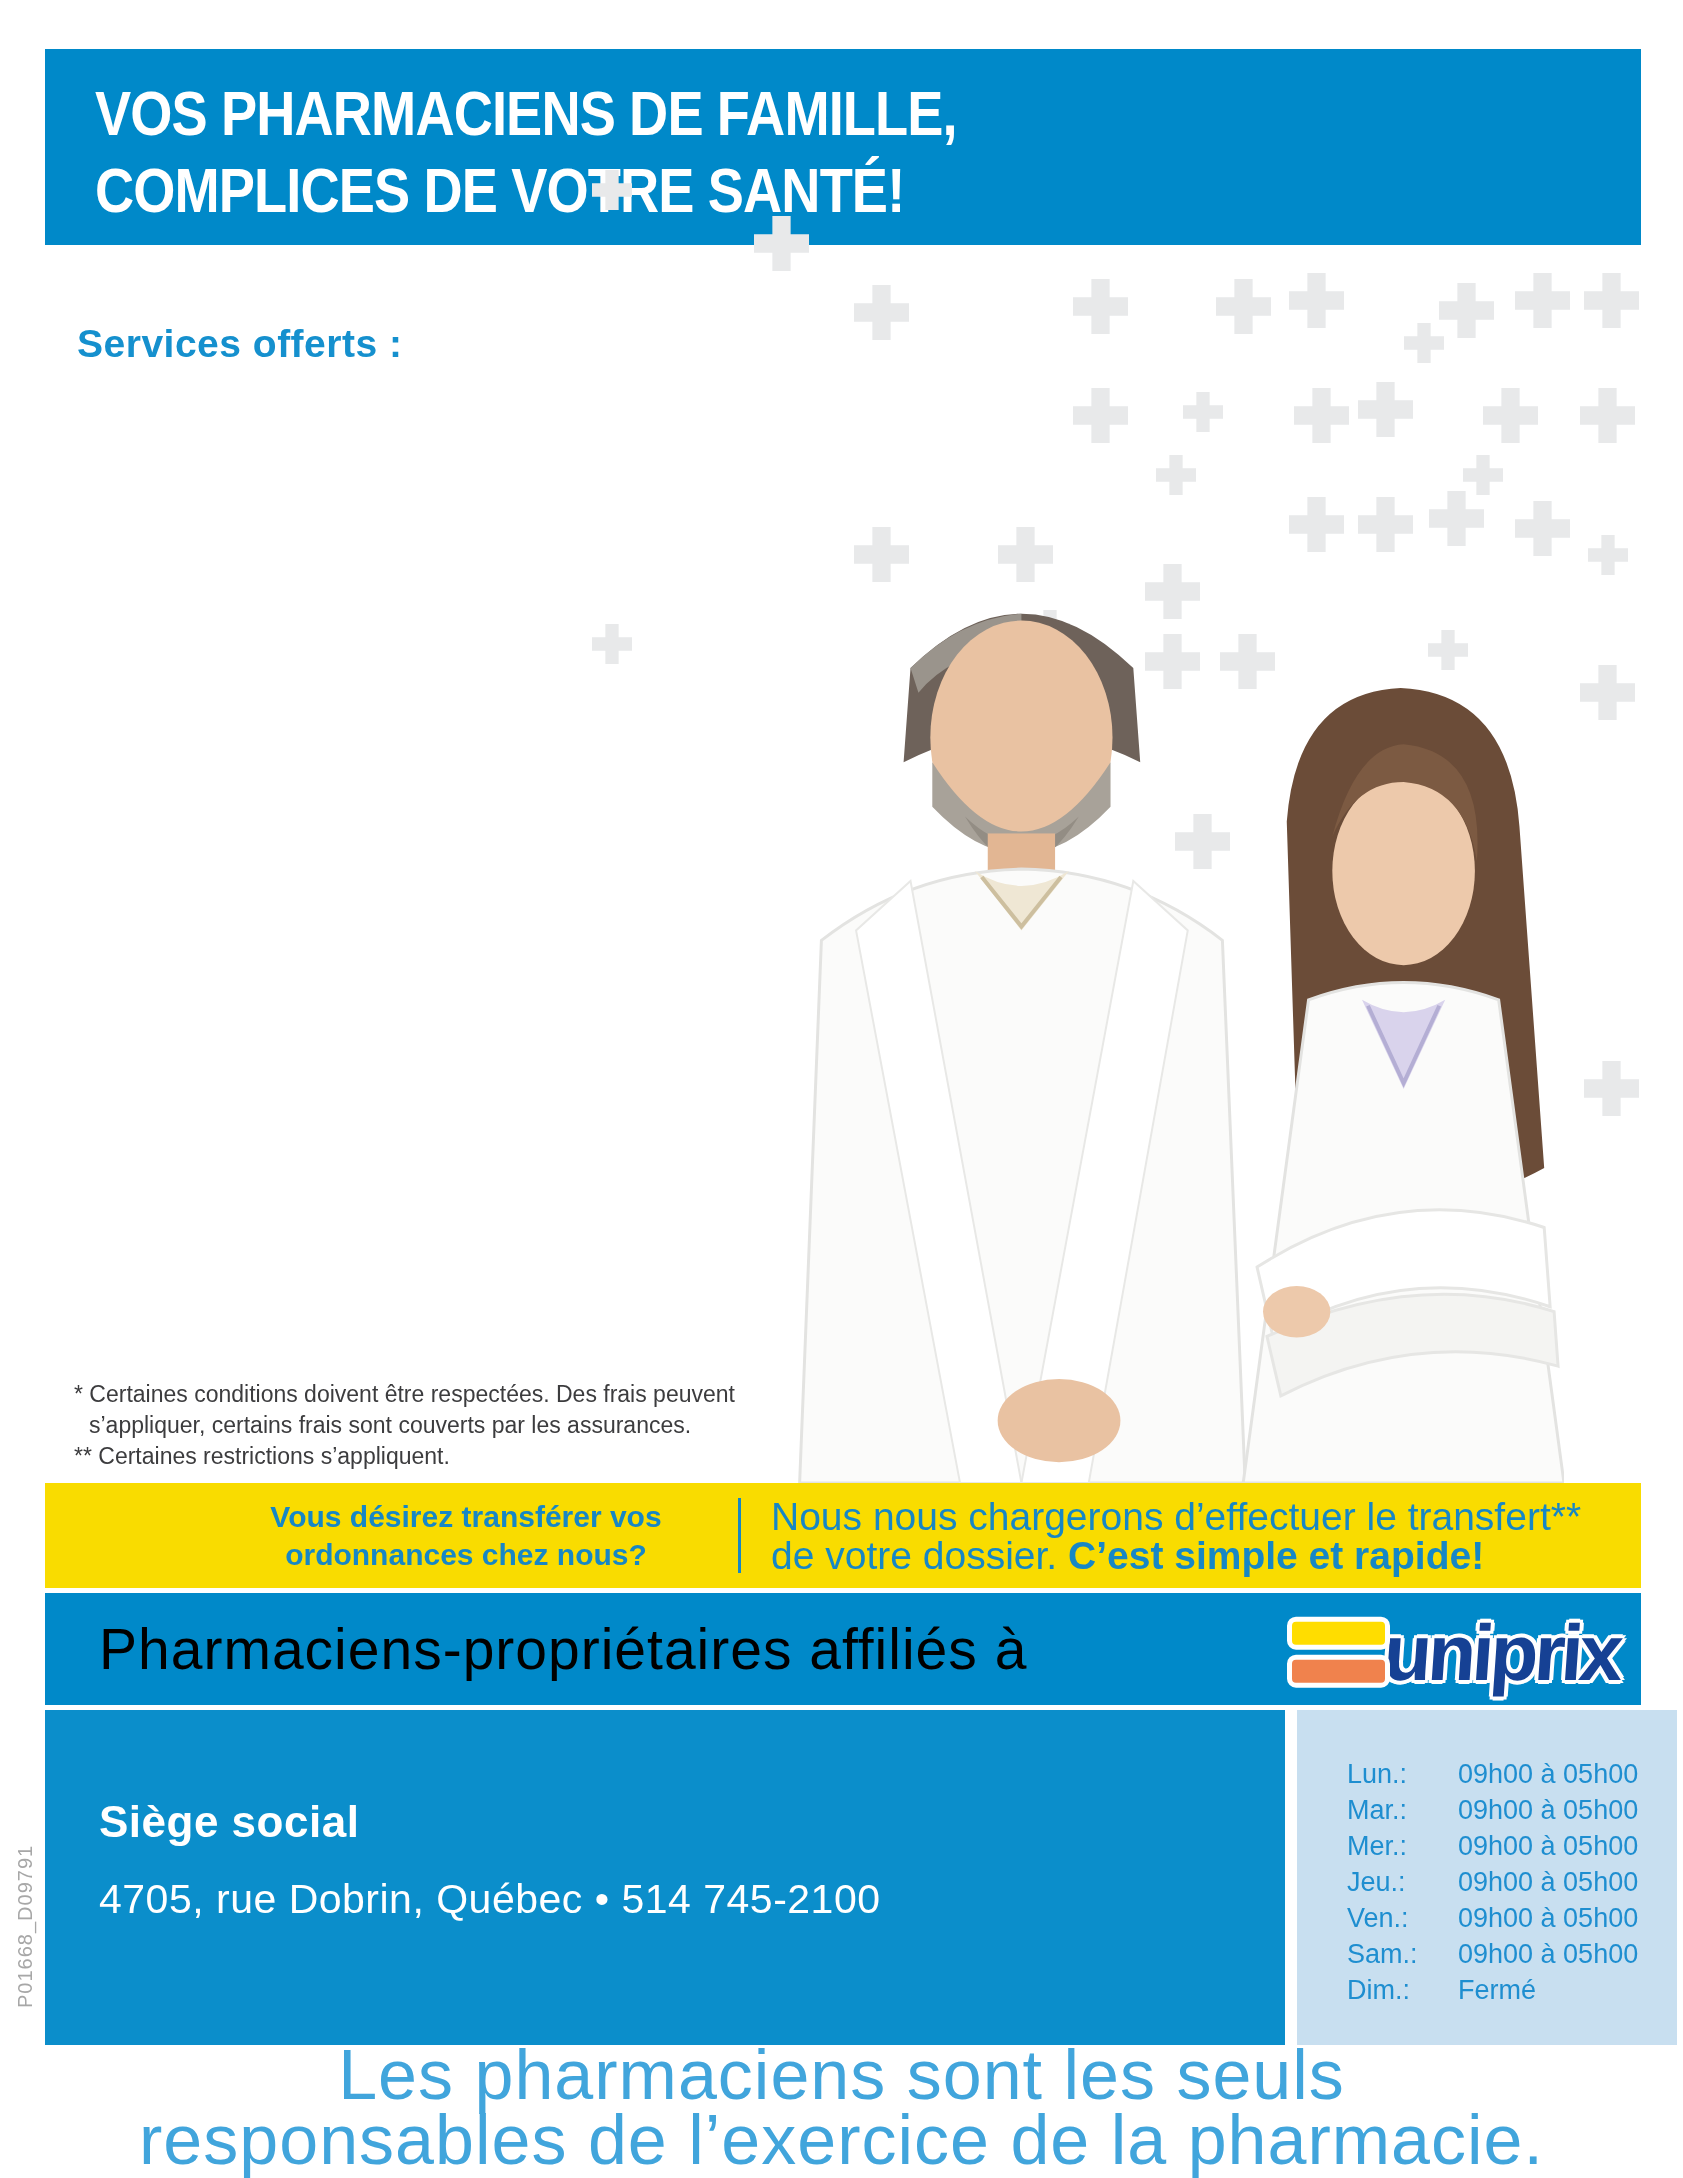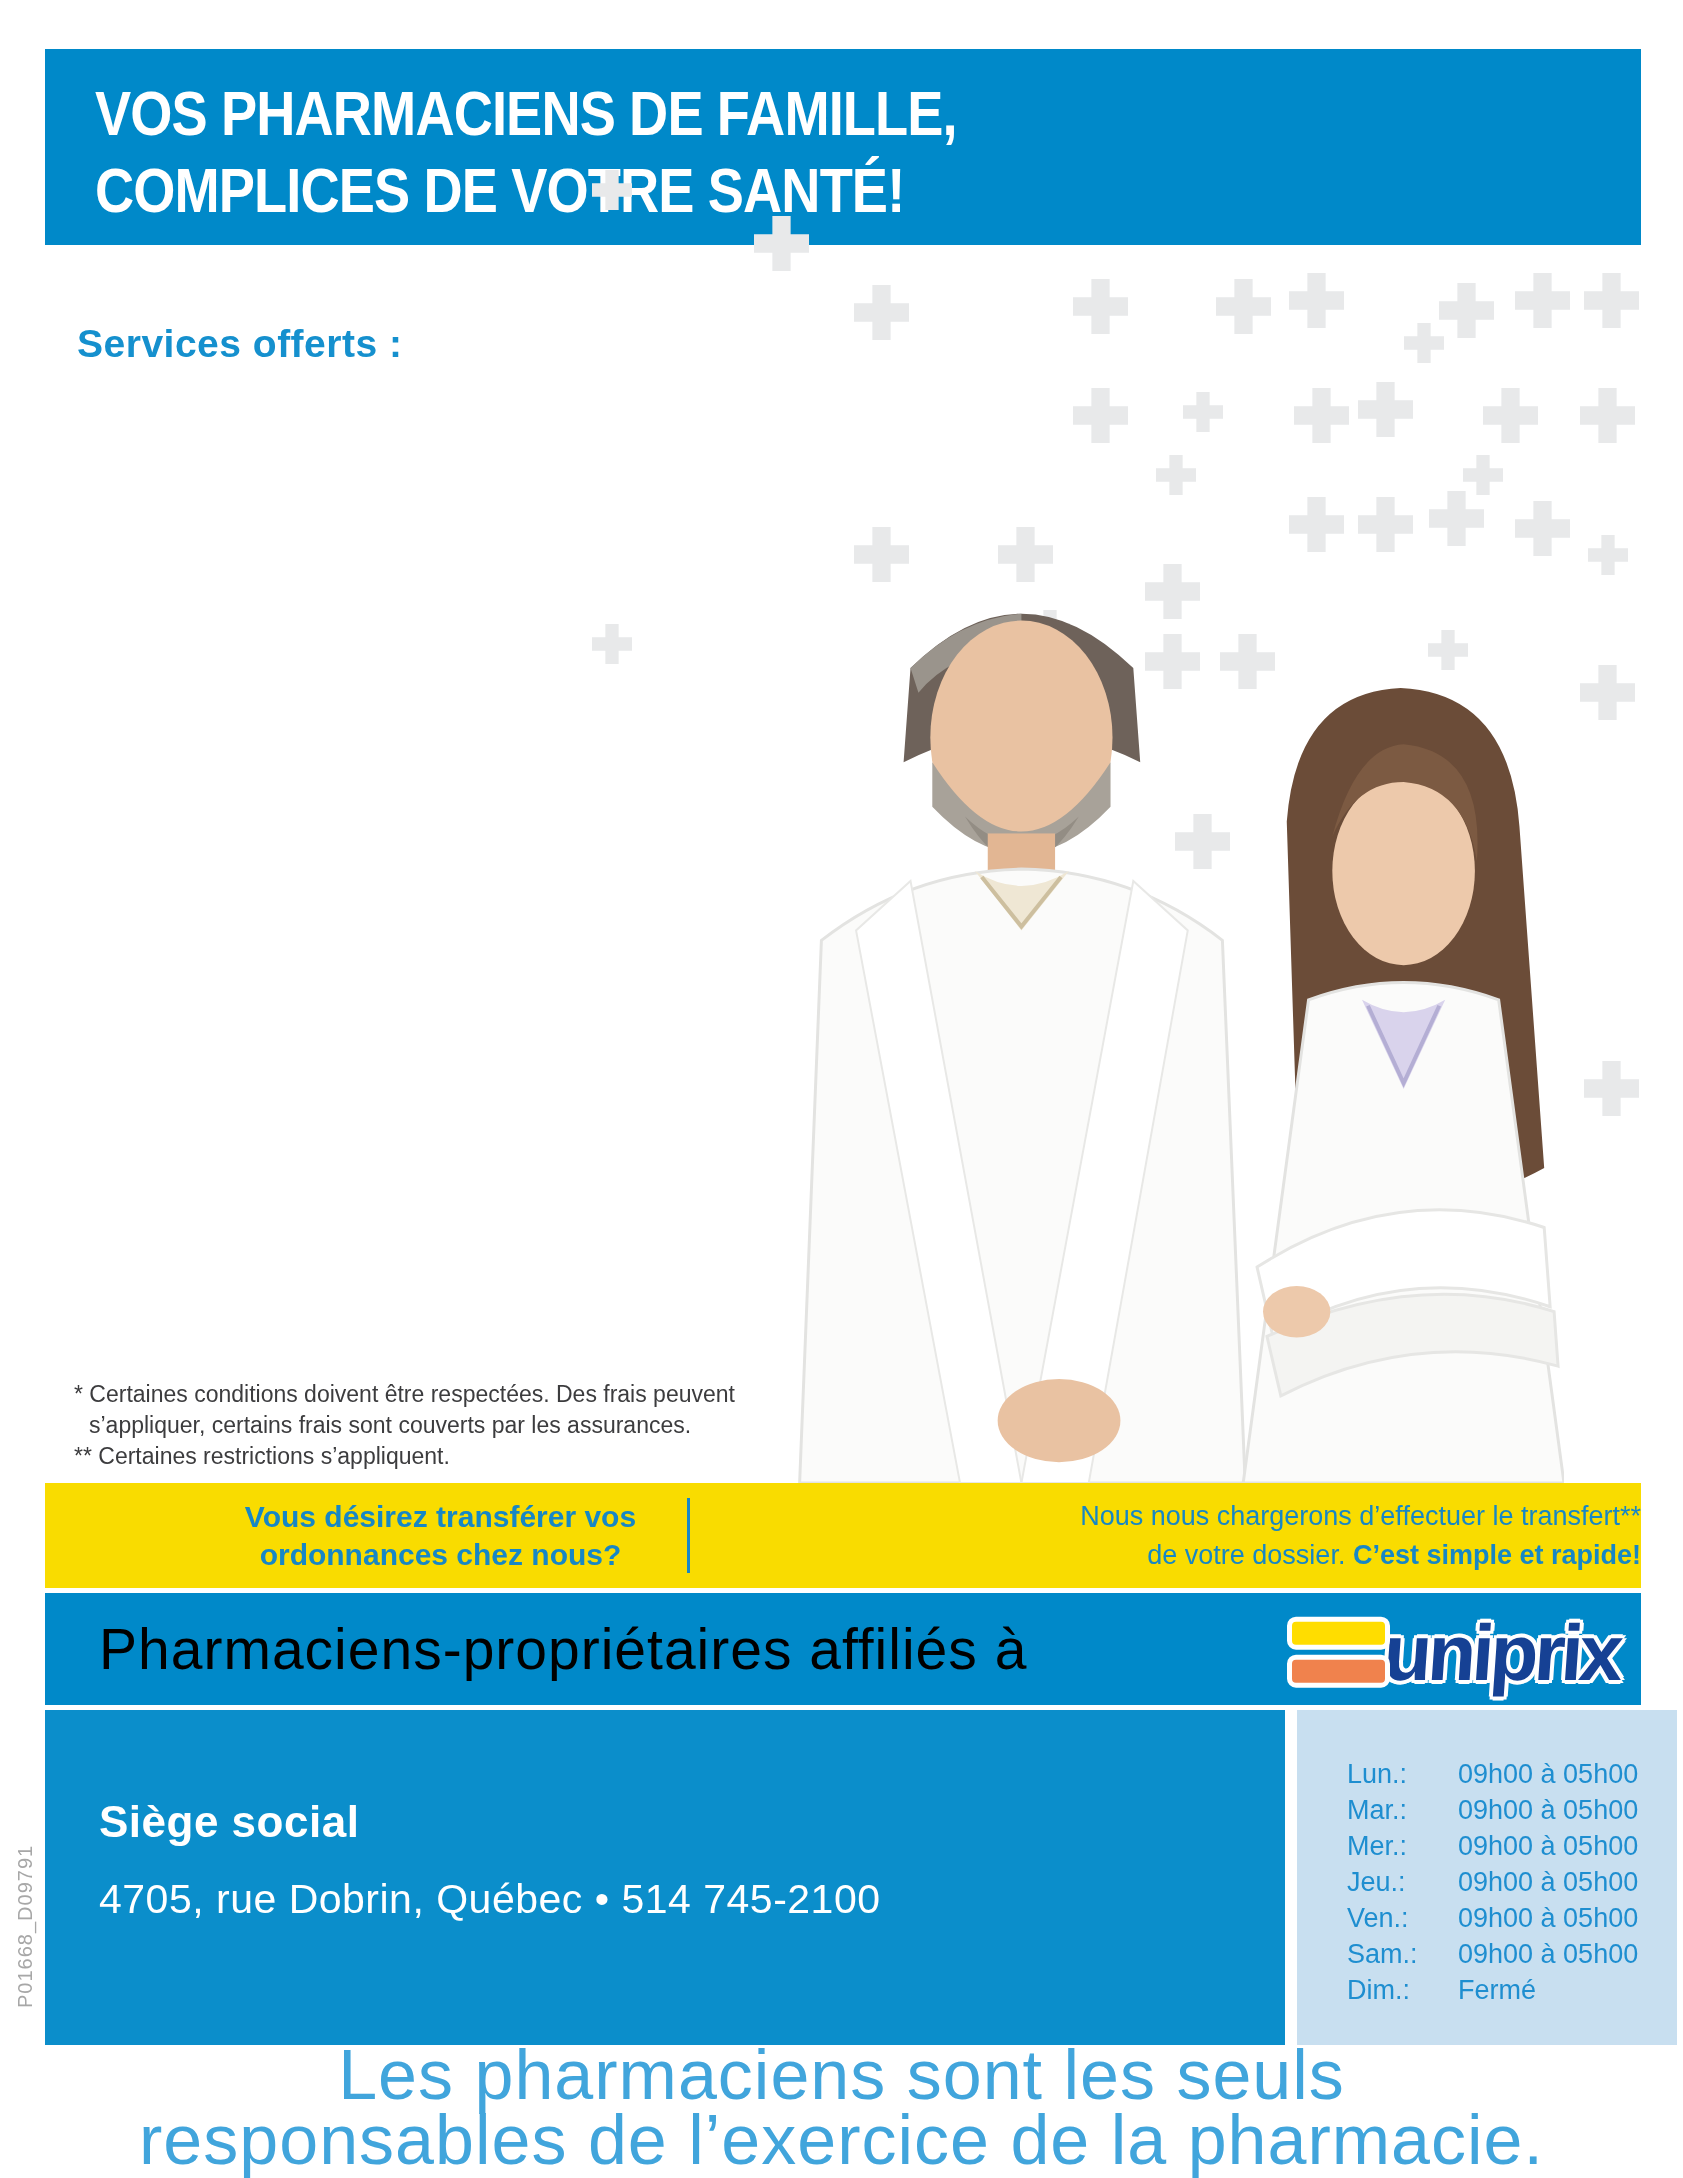--- a/index.html
+++ b/index.html
@@ -45,29 +45,29 @@
     color:#3c3c3e; font-size:23px; line-height:31px;
   }
   .footnotes .indent { padding-left:15px; }
 
   
   .transfer-banner {
     position:absolute; left:45px; top:1483px; width:1596px; height:105px;
     background:#f9dc00; display:flex; align-items:center;
   }
   .transfer-q {
-    width:642px; text-align:center; padding-left:149px;
+    width:693px; text-align:center; padding-left:149px;
     color:#1787c5; font-weight:bold; font-size:30px; line-height:38px;
   }
   .transfer-divider {
     width:3px; height:75px; background:#1787c5; margin:0 0 0 0;
   }
   .transfer-a {
-    flex:1; padding-left:60px;
-    color:#1787c5; font-size:27px; line-height:39px; font-weight:normal;text-align:right;
+    flex:1; padding-left:30px;
+    color:#1787c5; font-size:39px; line-height:39px; font-weight:normal;
   }
   .transfer-a b { font-weight:bold; }
 
   
   .affiliation-band {
     position:absolute; left:45px; top:1593px; width:1596px; height:112px;
     background:#0089c9;
   }
   .affiliation-label {
     position:absolute; left:54px; top:50%; transform:translateY(-50%);

